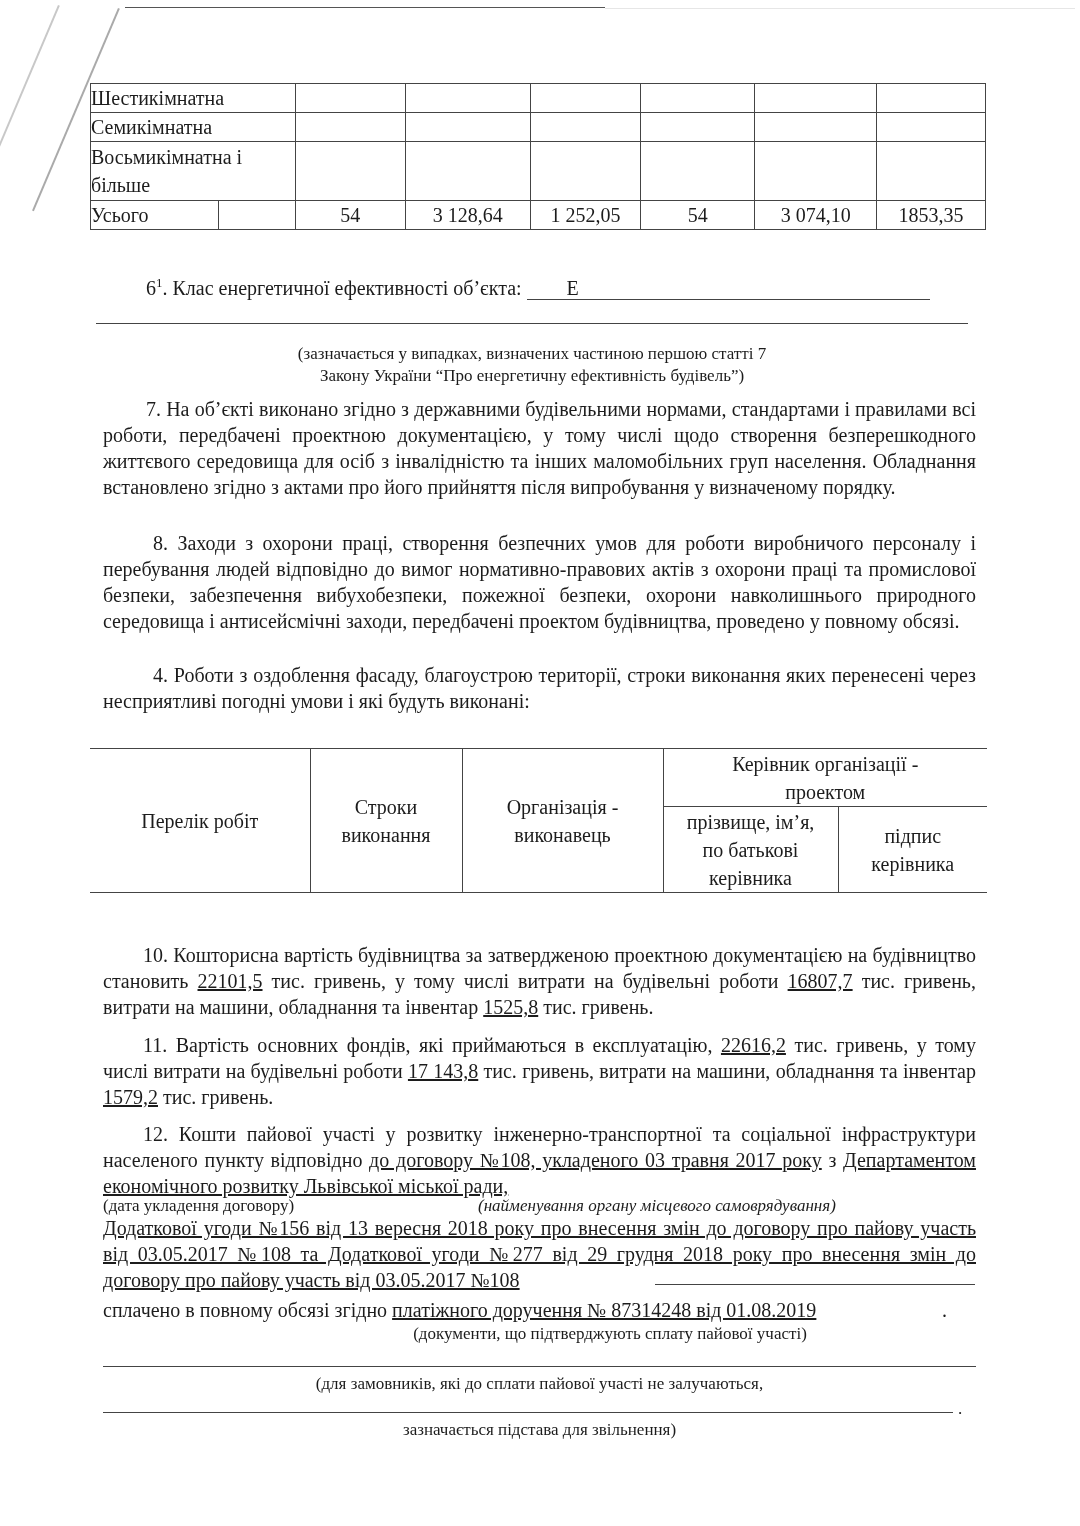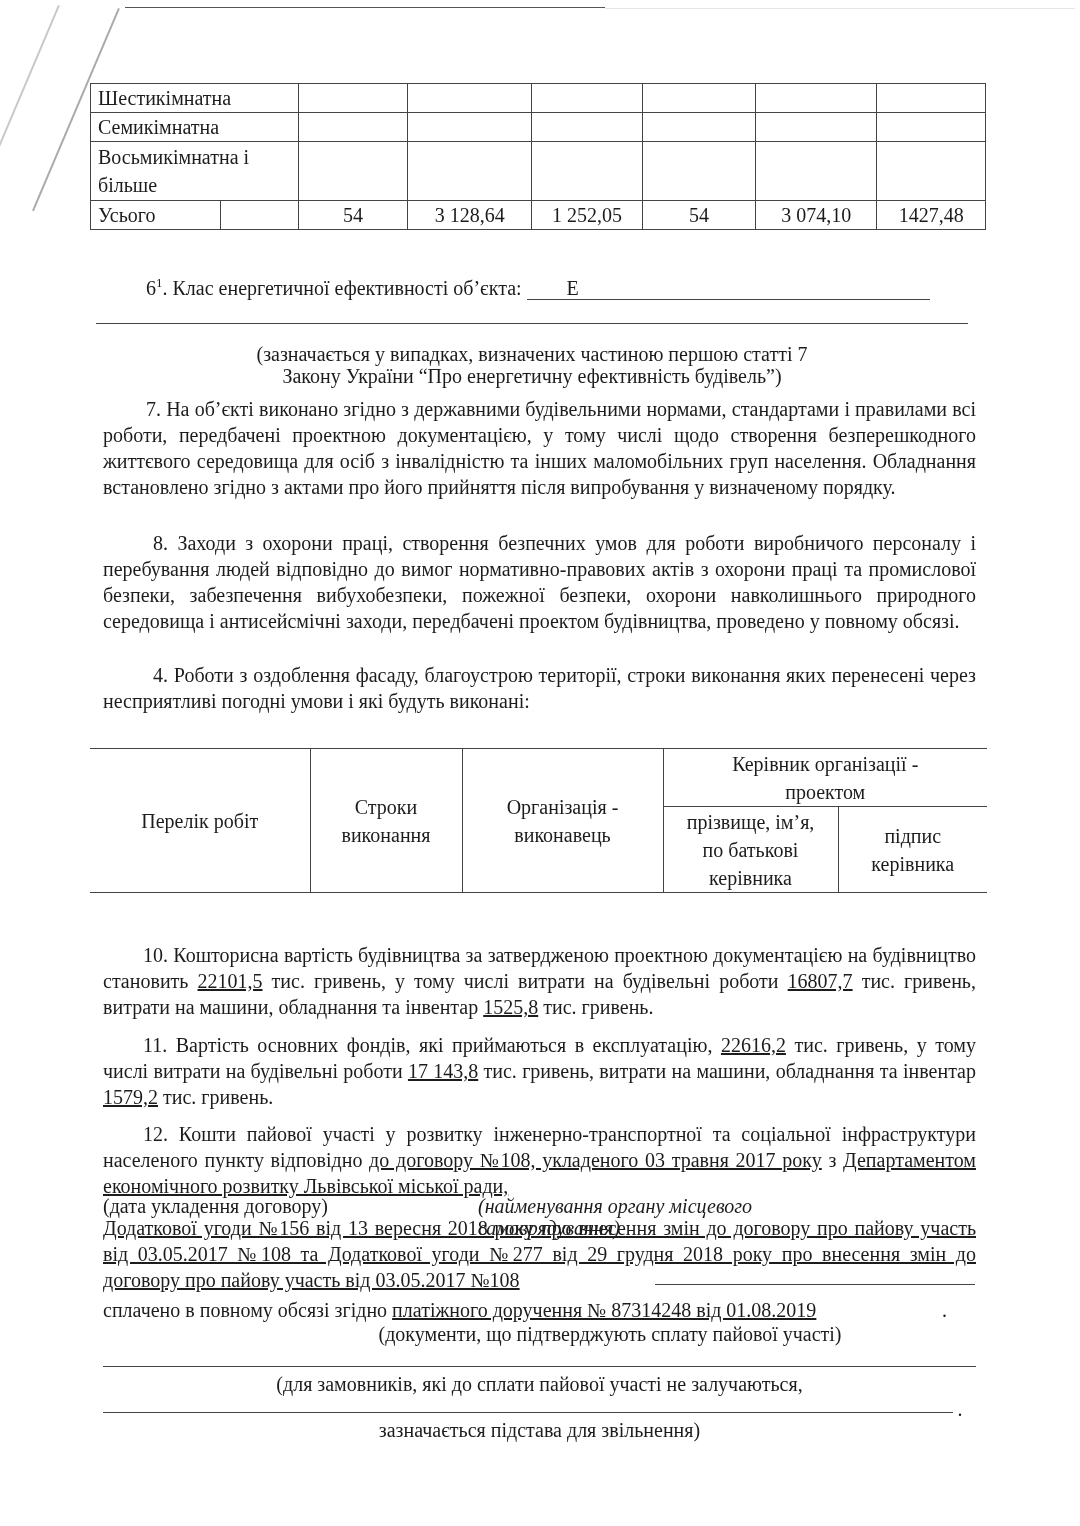--- a/index.html
+++ b/index.html
@@ -12,26 +12,26 @@
   .scan-topline2 { position: absolute; left: 605px; top: 8px; width: 470px; height: 1px; background: #e6e6e6; }
   .scan-slash { position: absolute; left: 58px; top: 5px; width: 2px; height: 240px; background: #c8c8c8; transform: rotate(23deg); transform-origin: top left; }
   .scan-slash2 { position: absolute; left: 118px; top: 8px; width: 2px; height: 220px; background: #aaaaaa; transform: rotate(23deg); transform-origin: top left; }
 
   table { border-collapse: collapse; position: absolute; }
   td { padding: 0; font-size: 20px; line-height: 28px; }
 
   
   #t1 { left: 90px; top: 83px; width: 896px; }
   #t1 td { border: 1px solid #444; height: 28px; vertical-align: middle; }
-  #t1 td.lab { padding-left: 7px; text-align: left; }
+  #t1 td.lab { text-align: left; }
   #t1 td.num { text-align: center; }
 
   .p { position: absolute; font-size: 20px; line-height: 26px; text-align: justify; }
   .p .ul { text-decoration: underline; }
-  .note { position: absolute; font-size: 20px; line-height: 22px; text-align: center; }
+  .note { position: absolute; font-size: 17px; line-height: 22px; text-align: center; }
   .line { position: absolute; height: 1px; background: #444; }
 
   
   #t2 { left: 90px; top: 748px; width: 897px; }
   #t2 td { text-align: center; vertical-align: middle; font-size: 20px; line-height: 28px; }
   #t2 .bt { border-top: 1px solid #444; }
   #t2 .bb { border-bottom: 1px solid #444; }
   #t2 .br { border-right: 1px solid #444; }
 </style>
 </head>
@@ -82,21 +82,21 @@
     <td class="num"></td>
   </tr>
   <tr>
     <td class="lab">Усього</td>
     <td class="num"></td>
     <td class="num">54</td>
     <td class="num">3 128,64</td>
     <td class="num">1 252,05</td>
     <td class="num">54</td>
     <td class="num">3 074,10</td>
-    <td class="num">1427,48</td>
+    <td class="num">1853,35</td>
   </tr>
 </tbody>
   </table>
 
 <div class="p" style="left:146px; top:270px; width:830px;">
   <span>6</span><sup style="font-size:13px;">1</sup><span>. Клас енергетичної ефективності об’єкта:</span>
   <span style="display:inline-block; width:403px; border-bottom:1px solid #444; line-height:22px; padding-left:40px; box-sizing:border-box; text-align:left;">Е</span>
 </div>
 <div class="line" style="left:96px; top:323px; width:872px;"></div>
 <div class="note" style="left:96px; top:343px; width:872px;">

